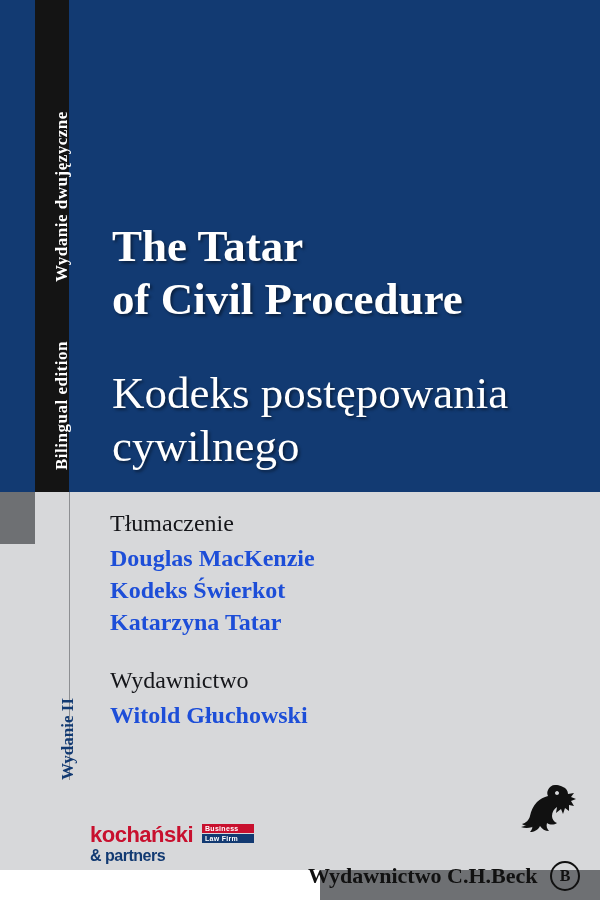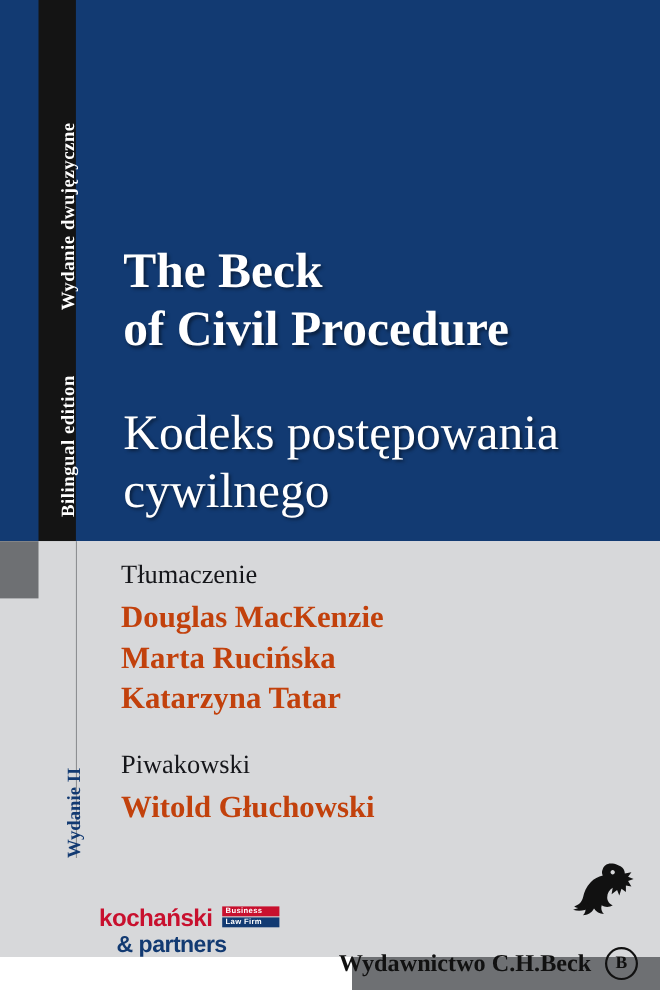--- a/index.html
+++ b/index.html
@@ -148,24 +148,24 @@
   }
   .credit-label {
     font-family: "Liberation Serif", serif;
     font-size: 24px;
     margin: 0 0 6px 0;
     color: #15161a;
   }
   .credit-name {
     font-family: "Liberation Serif", serif;
     font-weight: bold;
-    font-size: 28px;
+    font-size: 24px;
     line-height: 1.33;
     margin: 0;
-    color: #c2410c;
+    color: #1d4ed8;
   }
   .credits-block-2 {
     margin-top: 28px;
   }
   
   .sponsor {
     position: absolute;
     left: 90px;
     top: 824px;
     width: 190px;
@@ -176,25 +176,25 @@
     font-weight: bold;
     font-size: 22px;
     color: #c8102e;
     letter-spacing: -0.5px;
     line-height: 1;
     margin: 0;
   }
   .sponsor-line2 {
     font-family: "Liberation Sans", sans-serif;
     font-weight: bold;
-    font-size: 21px;
+    font-size: 16px;
     color: #123a72;
     letter-spacing: -0.5px;
     line-height: 1;
-    margin: 2px 0 0 16px;
+    margin: 2px 0 0 0;
   }
   .sponsor-tag {
     position: absolute;
     left: 112px;
     top: 0px;
     width: 52px;
   }
   .sponsor-tag .tag-red {
     background: #c8102e;
     color: #ffffff;
@@ -266,37 +266,37 @@
   <div class="spine"></div>
   <div class="spine-grey"></div>
   <div class="spine-notch"></div>
 
   <div class="spine-text spine-text-1">Bilingual edition</div>
   <div class="spine-text spine-text-2">Wydanie dwujęzyczne</div>
   <div class="spine-text-3">Wydanie II</div>
 
   <div class="titles">
     <h1 class="title-en">
-      <span>The Beck</span><br>
+      <span>The Tatar</span><br>
       <span>of Civil Procedure</span>
     </h1>
     <h1 class="title-pl">
       <span>Kodeks postępowania</span><br>
       <span>cywilnego</span>
     </h1>
   </div>
 
   <div class="credits">
     <p class="credit-label">Tłumaczenie</p>
     <p class="credit-name">Douglas MacKenzie</p>
-    <p class="credit-name">Marta Rucińska</p>
+    <p class="credit-name">Kodeks Świerkot</p>
     <p class="credit-name">Katarzyna Tatar</p>
 
     <div class="credits-block-2">
-      <p class="credit-label">Piwakowski</p>
+      <p class="credit-label">Wydawnictwo</p>
       <p class="credit-name">Witold Głuchowski</p>
     </div>
   </div>
 
   <div class="sponsor">
     <p class="sponsor-line1">kochański</p>
     <p class="sponsor-line2">&amp; partners</p>
     <div class="sponsor-tag">
       <span class="tag-red">Business</span>
       <span class="tag-blue">Law Firm</span>

